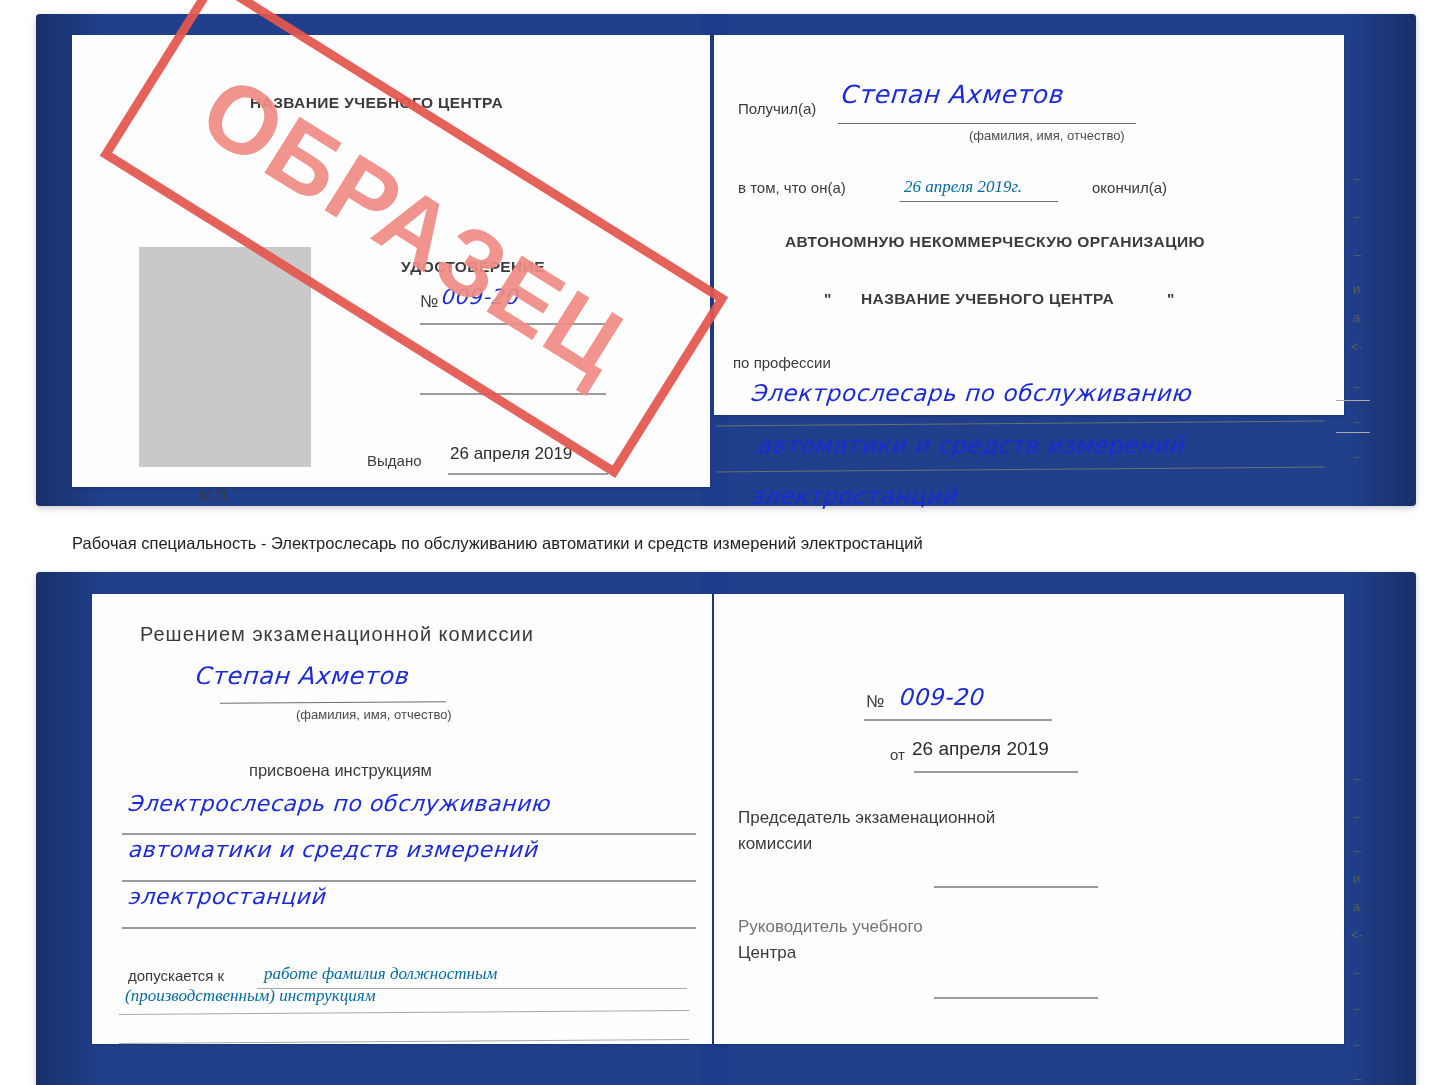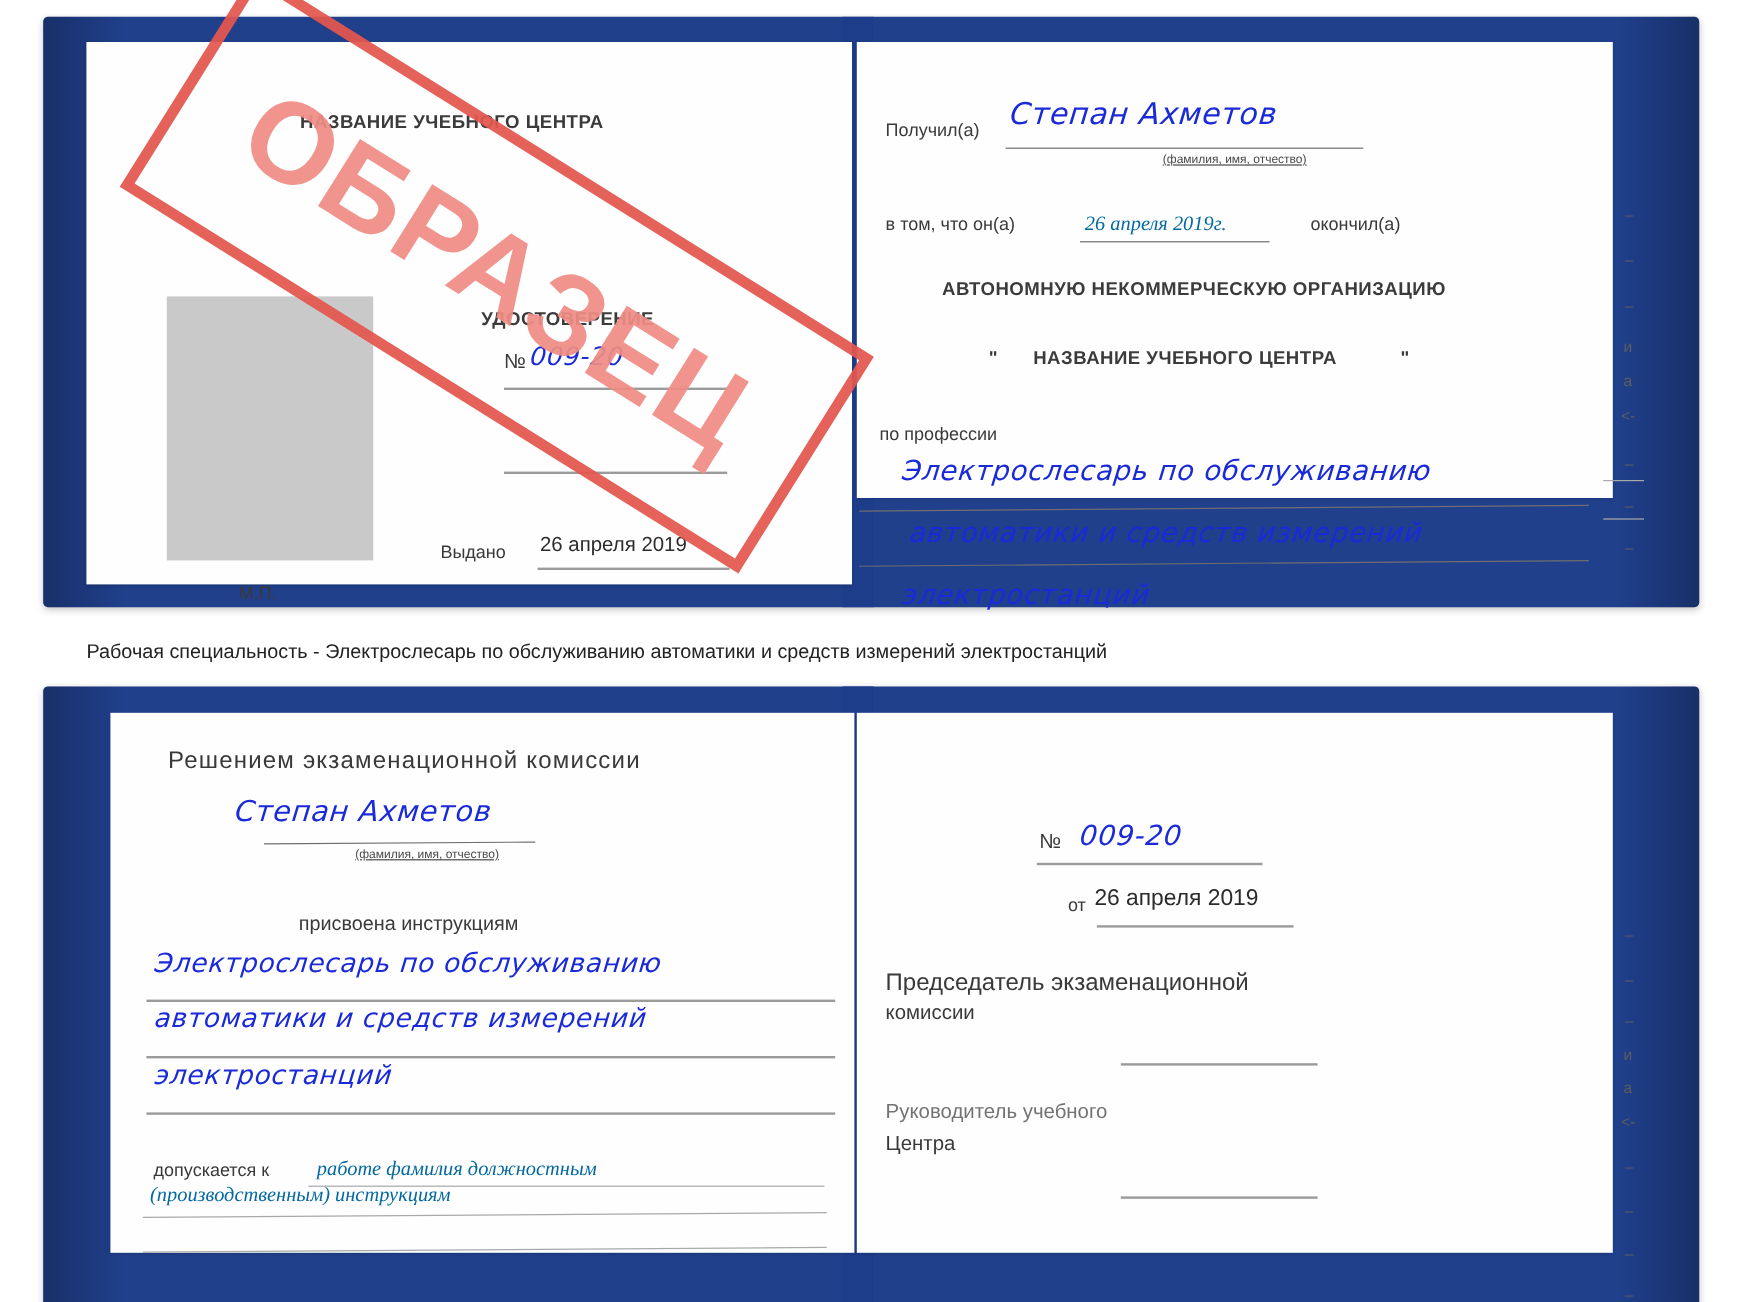--- a/index.html
+++ b/index.html
@@ -34,21 +34,21 @@
   .page{
     position:absolute;background:#fefefe;
     box-shadow:0 1px 3px rgba(0,0,0,.18);
   }
   .page-left{border-right:none;}
 
   
   .t{position:absolute;white-space:pre;}
   .head-caps{font-size:15.5px;font-weight:bold;letter-spacing:.4px;color:#3b3b3b;}
   .lbl{font-size:15px;color:#3a3a3a;}
-  .lbl-sm{font-size:10px;color:#4a4a4a;text-decoration:underline;}
+  .lbl-sm{font-size:13px;color:#4a4a4a;}
   .blue-hand{
     font-family:"DejaVu Sans",sans-serif;
     color:#1a2ad8;font-size:21px;font-style:italic;letter-spacing:.6px;
     transform:skewX(-6deg);
   }
   .blue-hand.sm{font-size:19px;}
   .ital-serif{font-family:"Liberation Serif","DejaVu Serif",serif;font-style:italic;font-size:17px;color:#0369a1;}
   .rule{position:absolute;height:1.5px;background:#9b9b9b;}
   .rule.dark{background:#6e6e6e;height:1.2px;}
   .rule.thin{background:#a9a9a9;height:1px;}
@@ -193,21 +193,21 @@
 
 
     <div class="t lbl" style="left:152px;top:98px;font-size:17px;">№</div>
     <div class="t blue-hand" style="left:186px;top:90px;font-size:23px;">009-20</div>
     <div class="rule" style="left:150px;top:125px;width:188px;height:2px;"></div>
 
     <div class="t lbl" style="left:176px;top:152px;">от</div>
     <div class="t" style="left:198px;top:144px;font-size:19px;color:#2c2c2c;">26 апреля 2019</div>
     <div class="rule" style="left:200px;top:177px;width:164px;height:2px;"></div>
 
-    <div class="t" style="left:24px;top:214px;font-size:20px;color:#3a3a3a;">Председатель экзаменационной</div>
+    <div class="t" style="left:24px;top:214px;font-size:17px;color:#3a3a3a;">Председатель экзаменационной</div>
     <div class="t" style="left:24px;top:240px;font-size:17px;color:#3a3a3a;">комиссии</div>
     <div class="rule" style="left:220px;top:292px;width:164px;height:2px;"></div>
 
     <div class="t" style="left:24px;top:323px;font-size:17px;color:#737373;">Руководитель учебного</div>
     <div class="t" style="left:24px;top:349px;font-size:17px;color:#3a3a3a;">Центра</div>
     <div class="rule" style="left:220px;top:403px;width:164px;height:2px;"></div>
   </div>
 
   <div style="position:absolute;left:1312px;top:200px;width:30px;">
     <div class="edge-ghost" style="top:0px;left:6px;">–</div>

